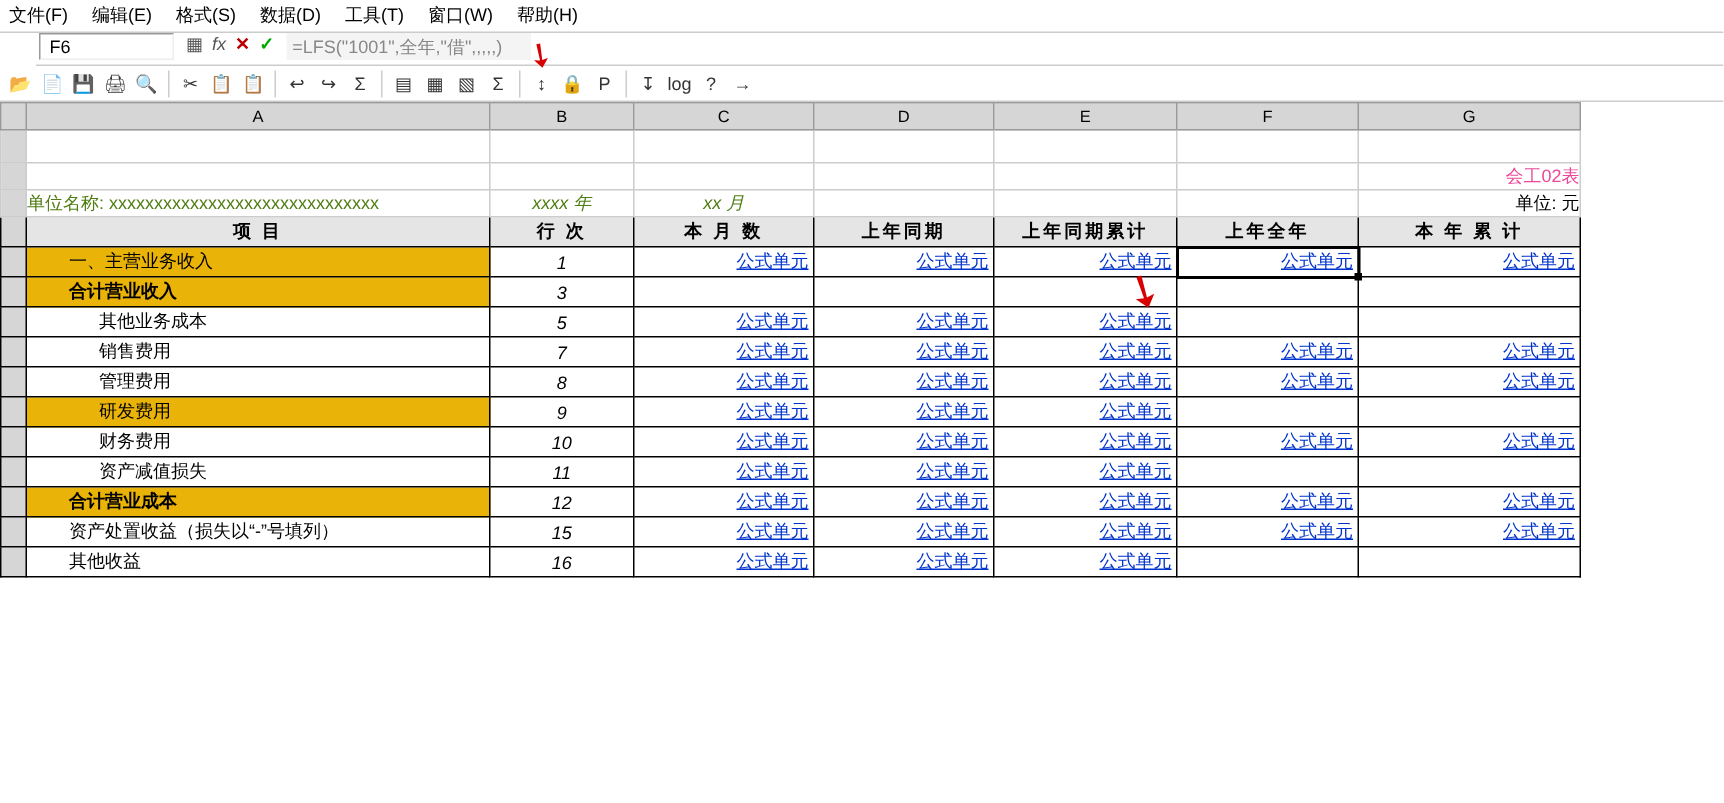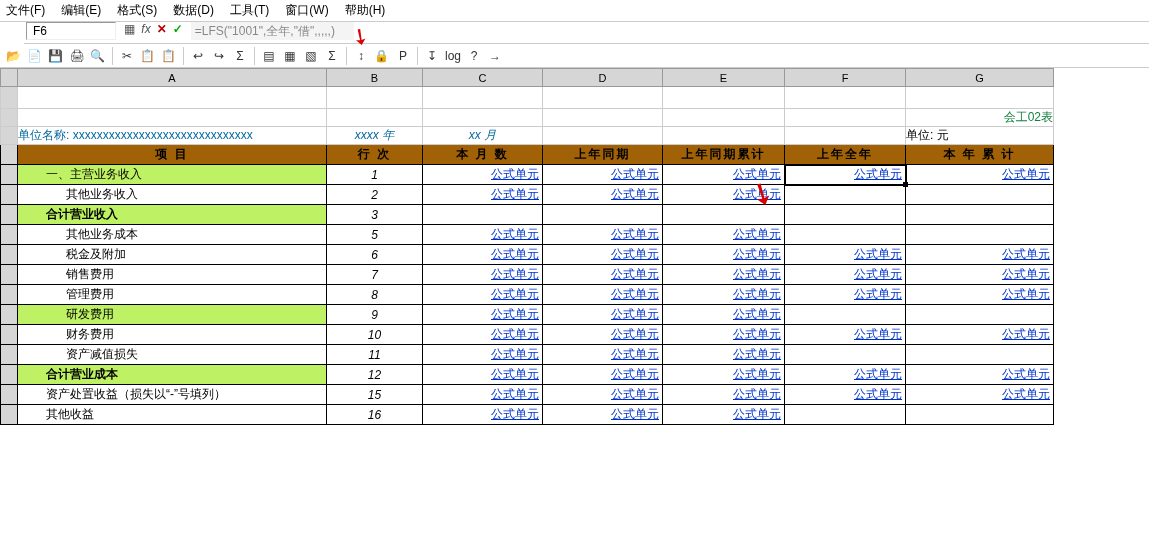--- a/index.html
+++ b/index.html
@@ -34,28 +34,28 @@
 .sheet col.colG { width: 148px; }
 
 .colhdr td { background: #d6d6d6; border: 1px solid #999; text-align: center; height: 18px; font-size: 11px; color: #000; }
 .colhdr td.rowcorner { background: #d6d6d6; }
 
 .sheet tr.datarow td { border: 1px solid #000; height: 19px; padding: 1px 3px; vertical-align: middle; }
 .sheet tr.blankrow td { border: 1px solid #ccc; height: 22px; }
 .sheet tr.title2 td { border-left: 1px solid #ccc; border-right: 1px solid #ccc; border-bottom: 1px solid #ccc; border-top: 1px solid #ccc; height: 18px; color: #b00; }
 .sheet td.rowhead { background: #d6d6d6; border: 1px solid #999; text-align: center; font-size: 10px; color: #555; }
 
-.thead-row td { background: #a16207; text-align: center; font-weight: bold; letter-spacing: 2px; }
-.shadecell { background: #bef264; }
+.thead-row td { background: #e5e5e5; text-align: center; font-weight: bold; letter-spacing: 2px; }
+.shadecell { background: #eab308; }
 .lnk { color: #0033cc; text-decoration: underline; text-align: right; display: block; }
 .center { text-align: center; font-style: italic; }
 .indent1 { padding-left: 28px !important; }
 .indent2 { padding-left: 48px !important; }
 .bold { font-weight: bold; font-family: Liberation Mono, monospace; }
-.red { color: #0369a1; }
+.red { color: #4d7c0f; }
 
 .selected-cell { outline: 2px solid #000; outline-offset: -1px; position: relative; }
 .selected-cell::after { content:''; position:absolute; right:-3px; bottom:-3px; width:5px; height:5px; background:#000; }
 
 .arrow2 { position: absolute; left: 750px; top: 108px; font-size: 30px; color: #d80000; transform: rotate(28deg); pointer-events: none; z-index: 10; }
 </style>
 </head>
 <body>
 
 <div class="menubar">
@@ -149,32 +149,32 @@
         </tr>
 
     <tr class="title2">
           <td class="rowhead"></td>
           <td></td>
           <td></td>
           <td></td>
           <td></td>
           <td></td>
           <td></td>
-      <td style="text-align:right;color:#15803d">会工02表</td>
+      <td style="text-align:right;color:#ec4899">会工02表</td>
         </tr>
 
     <tr class="title2">
       <td class="rowhead"></td>
       <td><span class="red">单位名称:</span> <span class="red">xxxxxxxxxxxxxxxxxxxxxxxxxxxxxx</span></td>
       <td class="center"><span class="red">xxxx  年</span></td>
       <td class="center"><span class="red">xx  月</span></td>
       <td></td>
           <td></td>
           <td></td>
-      <td style="color:#000">单位:  元</td>
+      <td style="text-align:right;color:#000">单位:  元</td>
     </tr>
 
     <tr class="datarow thead-row">
       <td class="rowhead"></td>
       <td>项        目</td>
       <td>行    次</td>
       <td>本  月  数</td>
       <td>上年同期</td>
       <td>上年同期累计</td>
       <td>上年全年</td>
@@ -198,36 +198,20 @@
           </td>
           <td class="selected-cell">
             <span class="lnk">公式单元</span>
           </td>
           <td>
             <span class="lnk">公式单元</span>
           </td>
         </tr>
         <tr class="datarow">
           <td class="rowhead"></td>
-          <td class="indent2">其他业务收入</td>
-          <td class="center">2</td>
-          <td>
-            <span class="lnk">公式单元</span>
-          </td>
-          <td>
-            <span class="lnk">公式单元</span>
-          </td>
-          <td>
-            <span class="lnk">公式单元</span>
-          </td>
-          <td></td>
-          <td></td>
-        </tr>
-        <tr class="datarow">
-          <td class="rowhead"></td>
           <td class="shadecell bold indent1">合计营业收入</td>
           <td class="center">3</td>
           <td></td>
           <td></td>
           <td></td>
           <td></td>
           <td></td>
         </tr>
         <tr class="datarow">
           <td class="rowhead"></td>
@@ -237,40 +221,20 @@
             <span class="lnk">公式单元</span>
           </td>
           <td>
             <span class="lnk">公式单元</span>
           </td>
           <td>
             <span class="lnk">公式单元</span>
           </td>
           <td></td>
           <td></td>
-        </tr>
-        <tr class="datarow">
-          <td class="rowhead"></td>
-          <td class="indent2">税金及附加</td>
-          <td class="center">6</td>
-          <td>
-            <span class="lnk">公式单元</span>
-          </td>
-          <td>
-            <span class="lnk">公式单元</span>
-          </td>
-          <td>
-            <span class="lnk">公式单元</span>
-          </td>
-          <td>
-            <span class="lnk">公式单元</span>
-          </td>
-          <td>
-            <span class="lnk">公式单元</span>
-          </td>
         </tr>
         <tr class="datarow">
           <td class="rowhead"></td>
           <td class="indent2">销售费用</td>
           <td class="center">7</td>
           <td>
             <span class="lnk">公式单元</span>
           </td>
           <td>
             <span class="lnk">公式单元</span>

